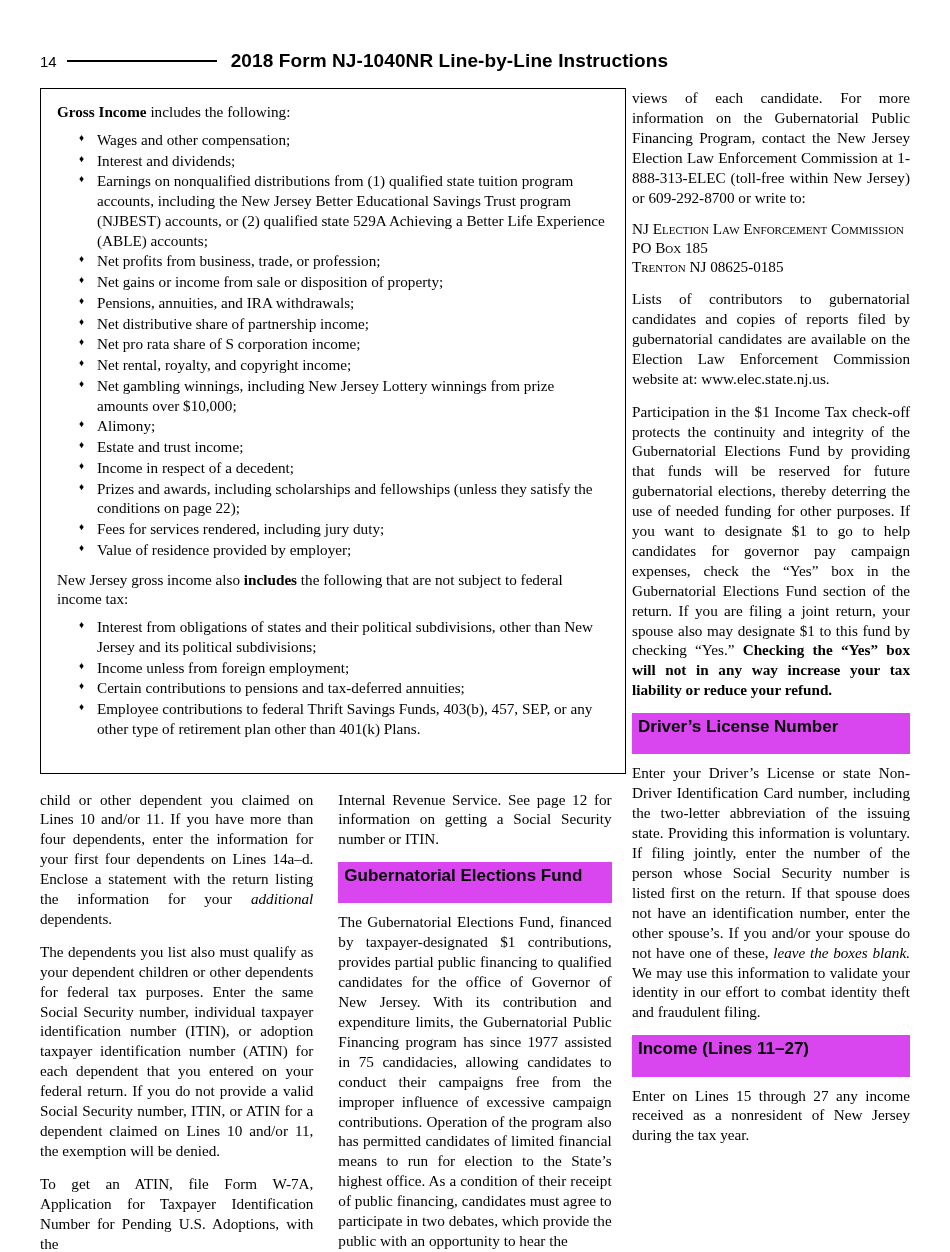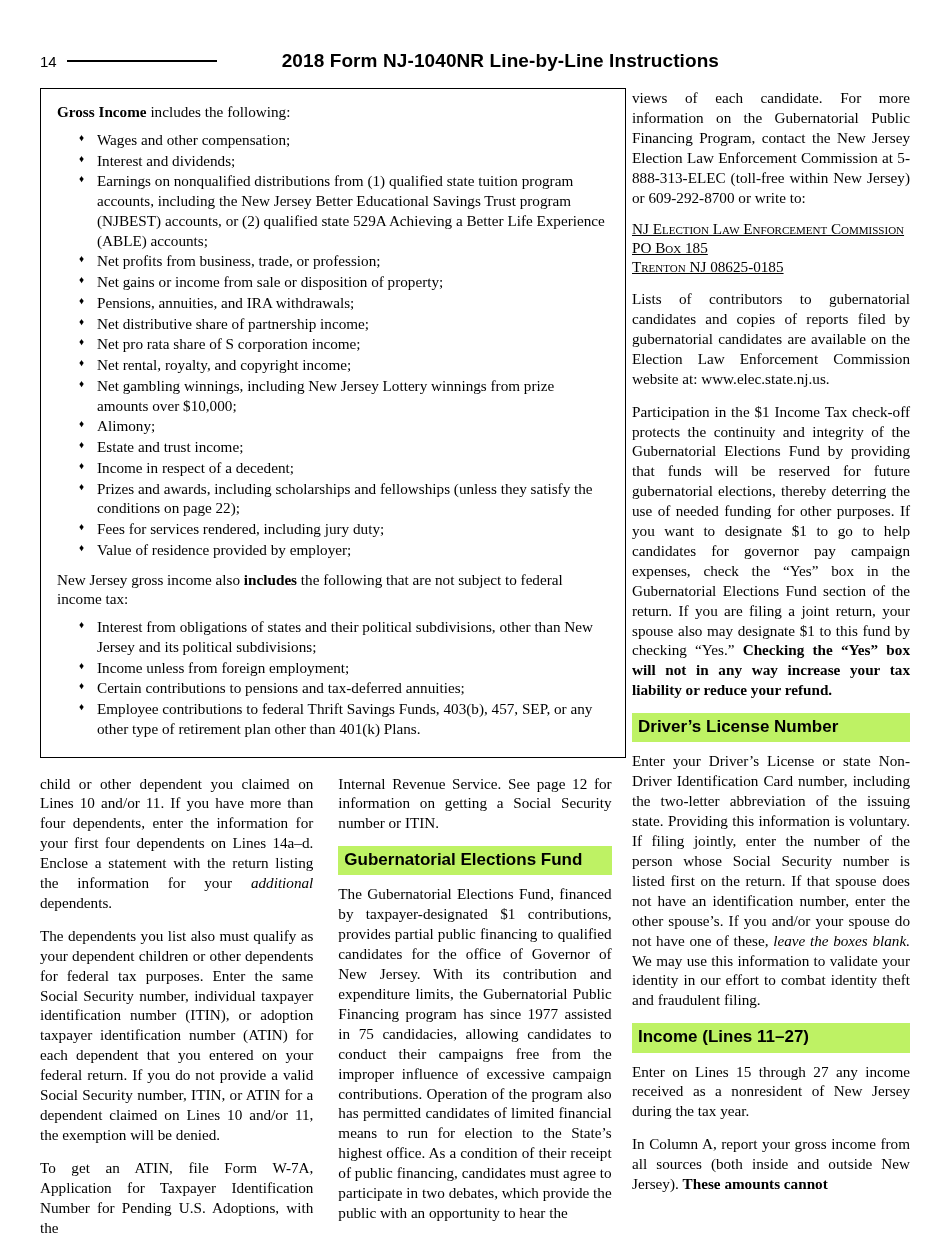--- a/index.html
+++ b/index.html
@@ -35,21 +35,20 @@
     padding-right: 10px;
   }
   .header-rule {
     width: 150px;
     height: 0;
     border-top: 2px solid #000;
     margin-right: 14px;
   }
   .header-title {
     flex: 1;
-    text-align: center;
     font-family: "Liberation Sans", sans-serif;
     font-weight: bold;
     font-size: 19px;
     letter-spacing: 0.1px;
     padding-right: 140px;
   }
 
   
   .body-grid {
     position: relative;
@@ -64,21 +63,21 @@
   }
   .boxed p {
     margin: 0 0 8px 0;
   }
 
   ul.bullets {
     list-style: none;
     margin: 4px 0 10px 0;
     padding: 0 0 0 22px;
   }
-  ul.bullets.tight { margin-bottom: 4px; }
+  ul.bullets.tight { margin-bottom: 20px; }
   ul.bullets li {
     position: relative;
     padding-left: 18px;
     margin-bottom: 1px;
     text-indent: 0;
   }
   ul.bullets li::before {
     content: "\2666";
     position: absolute;
     left: 0;
@@ -112,73 +111,71 @@
     width: 278px;
     font-size: 15.2px;
     line-height: 1.31;
     text-align: justify;
   }
   .right-col p { margin: 0 0 13px 0; }
 
   .address-block {
     margin: 0 0 13px 0;
     line-height: 1.22;
-    text-decoration: underline;
   }
   .smallcaps {
     font-variant: small-caps;
   }
 
   .section-head {
     font-family: "Liberation Sans", sans-serif;
     font-weight: bold;
     font-size: 17px;
-    background: #bef264;
-    padding: 3px 6px 4px 6px;
+    background: #d946ef;
+    padding: 3px 6px 16px 6px;
     margin: 4px 0 9px 0;
   }
 
   b, strong { font-weight: bold; }
   i, em { font-style: italic; }
 </style>
 </head>
 <body>
 
 <div class="page">
 
   <div class="page-header">
     <span class="page-number">14</span>
     <span class="header-rule"></span>
     <span class="header-title">2018 Form NJ-1040NR Line-by-Line Instructions</span>
   </div>
 
   <div class="body-grid">
 
     <div class="right-col">
-      <p>views of each candidate. For more information on the Gubernatorial Public Financing Program, contact the New Jersey Election Law Enforcement Commission at 5-888-313-ELEC (toll-free within New Jersey) or 609-292-8700 or write to:</p>
+      <p>views of each candidate. For more information on the Gubernatorial Public Financing Program, contact the New Jersey Election Law Enforcement Commission at 1-888-313-ELEC (toll-free within New Jersey) or 609-292-8700 or write to:</p>
 
       <div class="address-block">
         <div class="smallcaps">NJ Election Law Enforcement Commission</div>
         <div class="smallcaps">PO Box 185</div>
         <div class="smallcaps">Trenton  NJ  08625-0185</div>
       </div>
 
       <p>Lists of contributors to gubernatorial candidates and copies of reports filed by gubernatorial candidates are available on the Election Law Enforcement Commission website at: www.elec.state.nj.us.</p>
 
       <p><span>Participation in the $1 Income Tax check-off protects the continuity and integrity of the Gubernatorial Elections Fund by providing that funds will be reserved for future gubernatorial elections, thereby deterring the use of needed funding for other purposes. If you want to designate $1 to go to help candidates for governor pay campaign expenses, check the “Yes” box in the Gubernatorial Elections Fund section of the return. If you are filing a joint return, your spouse also may designate $1 to this fund by checking “Yes.” </span><b>Checking the “Yes” box will not in any way increase your tax liability or reduce your refund.</b></p>
 
       <div class="section-head">Driver’s License Number</div>
 
       <p><span>Enter your Driver’s License or state Non-Driver Identification Card number, including the two-letter abbreviation of the issuing state. Providing this information is voluntary. If filing jointly, enter the number of the person whose Social Security number is listed first on the return. If that spouse does not have an identification number, enter the other spouse’s. If you and/or your spouse do not have one of these, </span><i>leave the boxes blank.</i><span> We may use this information to validate your identity in our effort to combat identity theft and fraudulent filing.</span></p>
 
       <div class="section-head">Income (Lines 11–27)</div>
 
       <p>Enter on Lines 15 through 27 any income received as a nonresident of New Jersey during the tax year.</p>
 
-      <p><span>In Column A, report your gross income from all sources (both inside and outside New Jersey). </span><b>These amounts cannot</b></p>
     </div>
 
     <div class="boxed">
       <p><b>Gross Income</b><span> includes the following:</span></p>
 
       <ul class="bullets">
         <li>Wages and other compensation;</li>
         <li>Interest and dividends;</li>
         <li>Earnings on nonqualified distributions from (1) qualified state tuition program accounts, including the New Jersey Better Educational Savings Trust program (NJBEST) accounts, or (2) qualified state 529A Achieving a Better Life Experience (ABLE) accounts;</li>
         <li>Net profits from business, trade, or profession;</li>

